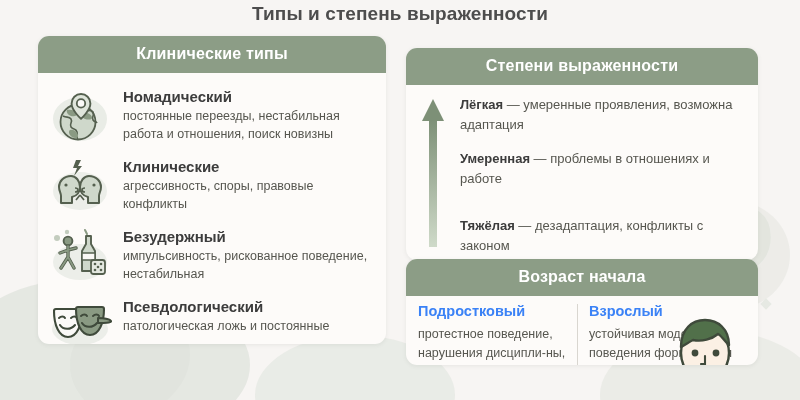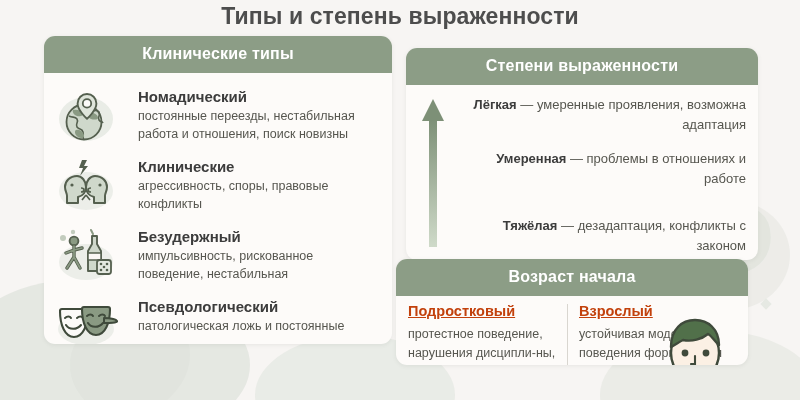--- a/index.html
+++ b/index.html
@@ -40,21 +40,21 @@
   }
   .diamond.d1 { left: 60px;  top: 118px; }
   .diamond.d2 { left: 47px;  top: 140px; width: 7px; height: 7px; }
   .diamond.d3 { right: 53px; top: 350px; }
   .diamond.d4 { right: 30px; top: 300px; width: 8px; height: 8px; }
 
   
   .page-title {
     position: absolute; top: 3px; left: 0; right: 0;
     text-align: center;
-    font-size: 23px;
+    font-size: 19px;
     font-weight: 600;
     color: #4d4d4d;
     letter-spacing: .1px;
   }
 
   
   .card {
     position: absolute;
     background: #fdfbf9;
     border-radius: 11px;
@@ -66,30 +66,30 @@
     color: #ffffff;
     font-size: 16px;
     font-weight: 700;
     text-align: center;
     padding: 9px 6px 10px;
     letter-spacing: .2px;
   }
   .card-body { padding: 8px 12px 6px 10px; }
 
   
-  #card-types   { left: 44px;  top: 36px; width: 348px; height: 308px; }
+  #card-types   { left: 38px;  top: 36px; width: 348px; height: 308px; }
   
   #card-severity{ left: 406px; top: 48px; width: 352px; height: 212px; }
-  #card-age     { left: 396px; top: 259px; width: 352px; height: 106px; }
+  #card-age     { left: 406px; top: 259px; width: 352px; height: 106px; }
 
   
   .type-row {
     display: flex;
     align-items: flex-start;
-    gap: 20px;
+    gap: 11px;
     padding: 3px 0 5px;
   }
   .type-icon {
     flex: 0 0 auto;
     width: 64px; height: 62px;
     display: flex; align-items: center; justify-content: center;
   }
   .type-text { flex: 1 1 auto; padding-top: 4px; }
   .type-title {
     font-size: 15px; font-weight: 700; color: #3c3c3c;
@@ -98,30 +98,30 @@
   .type-desc {
     font-size: 12.5px; color: #56564f; line-height: 1.45;
   }
 
   
   .sev-wrap { display: flex; gap: 14px; padding: 10px 12px 4px 14px; }
   .sev-arrow { flex: 0 0 auto; width: 26px; padding-top: 2px; }
   .sev-list { flex: 1 1 auto; }
   .sev-item { margin-bottom: 15px; }
   .sev-item:last-child { margin-bottom: 0; margin-top: 28px; }
-  .sev-line { font-size: 13px; color: #56564f; line-height: 1.5; text-align: right; }
+  .sev-line { font-size: 13px; color: #56564f; line-height: 1.5; }
   .sev-name { font-weight: 700; color: #3c3c3c; }
 
   
   .age-wrap { display: flex; padding: 8px 10px 4px 12px; position: relative; }
   .age-col { flex: 1 1 0; padding-right: 10px; }
   .age-col.right { padding-left: 11px; border-left: 1.5px solid #d9d6d0; }
   .age-title {
-    font-size: 14.5px; font-weight: 700; color: #c2410c;
-    margin-bottom: 5px; line-height: 1.1; text-decoration: underline;
+    font-size: 14.5px; font-weight: 700; color: #3b82f6;
+    margin-bottom: 5px; line-height: 1.1;
   }
   .age-desc { font-size: 12.5px; color: #56564f; line-height: 1.55; }
 
   .person { position: absolute; right: -2px; bottom: -34px; }
   .cloud-sm { position: absolute; left: 60px; bottom: -30px; }
 </style>
 </head>
 <body>
 
 <div class="bg-layer">

